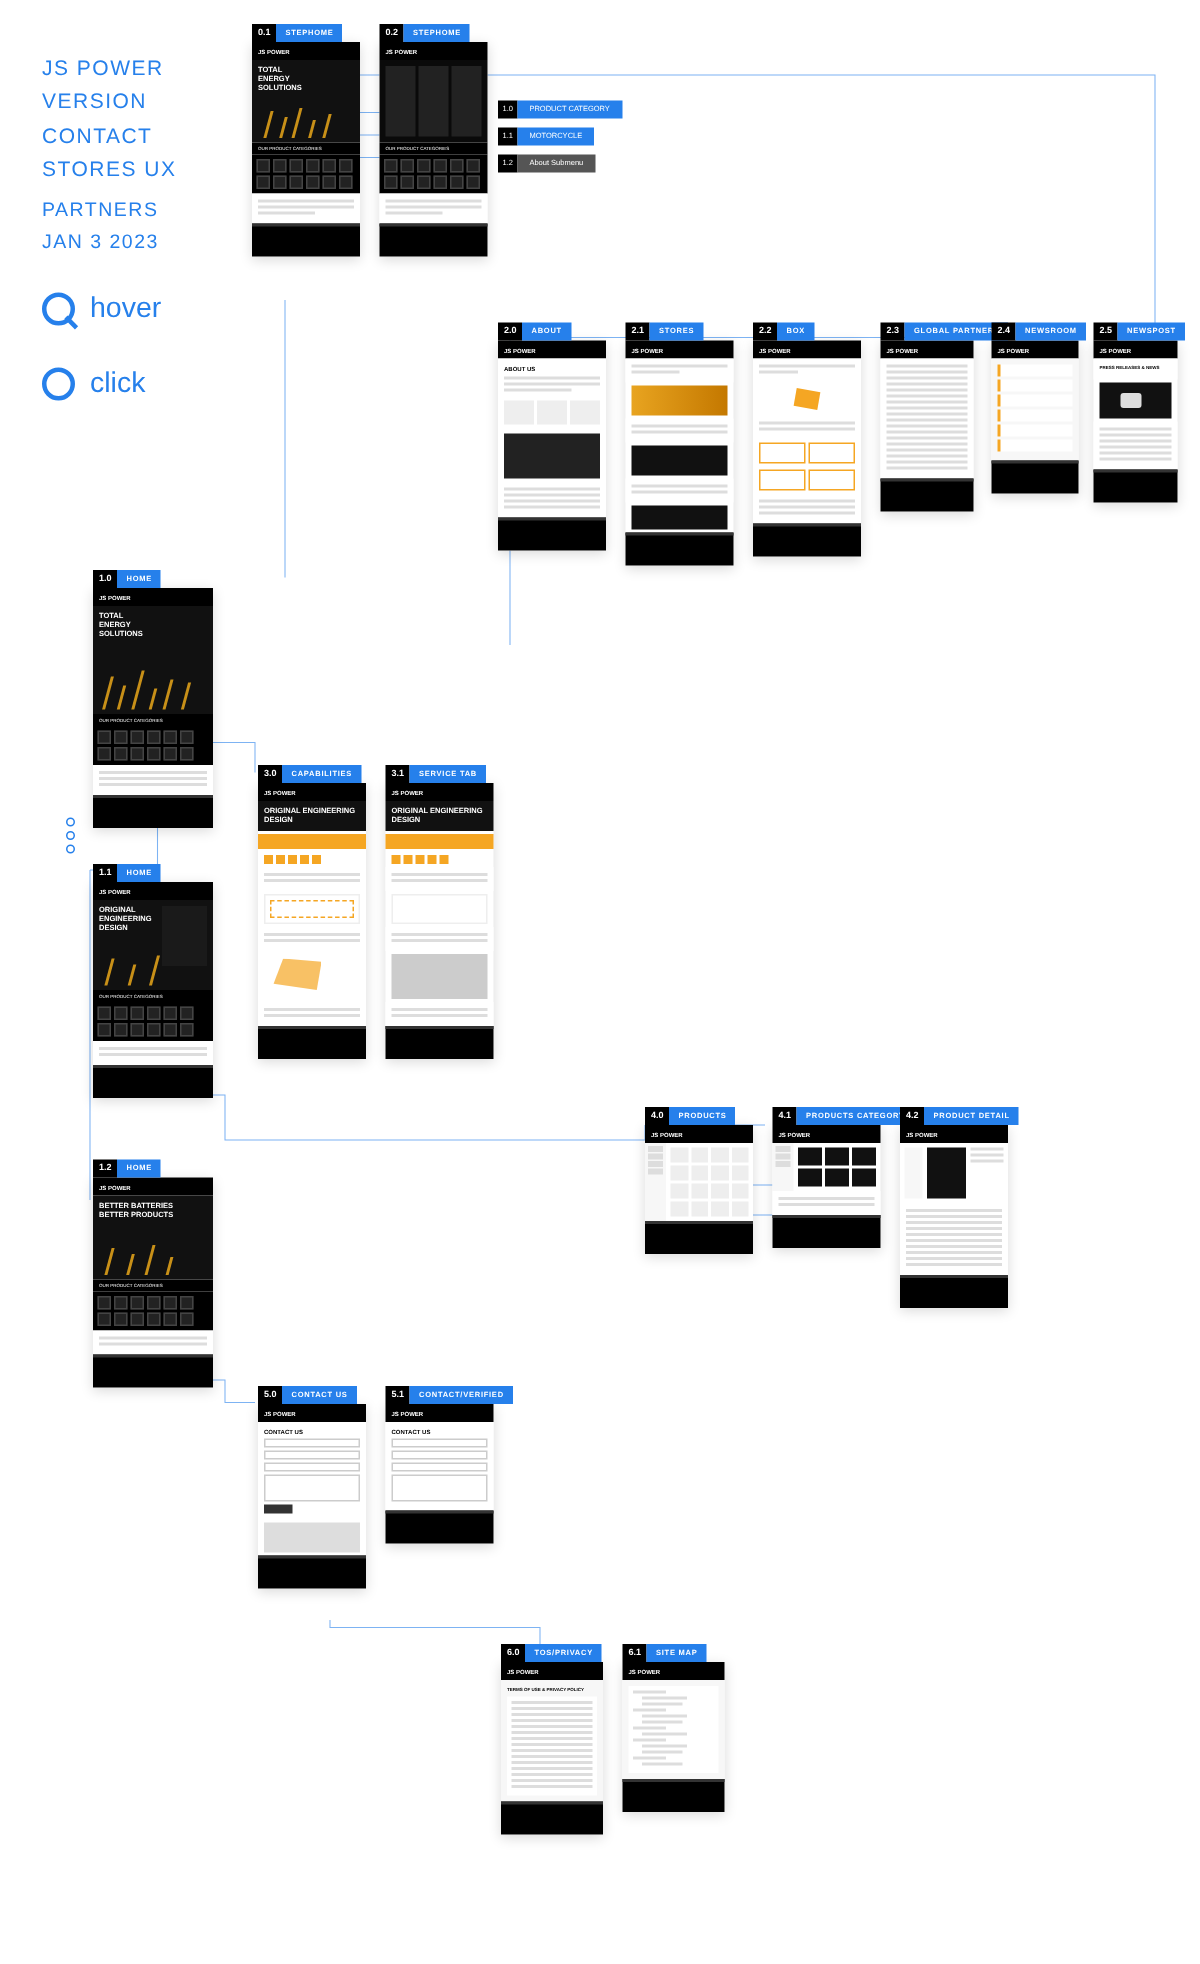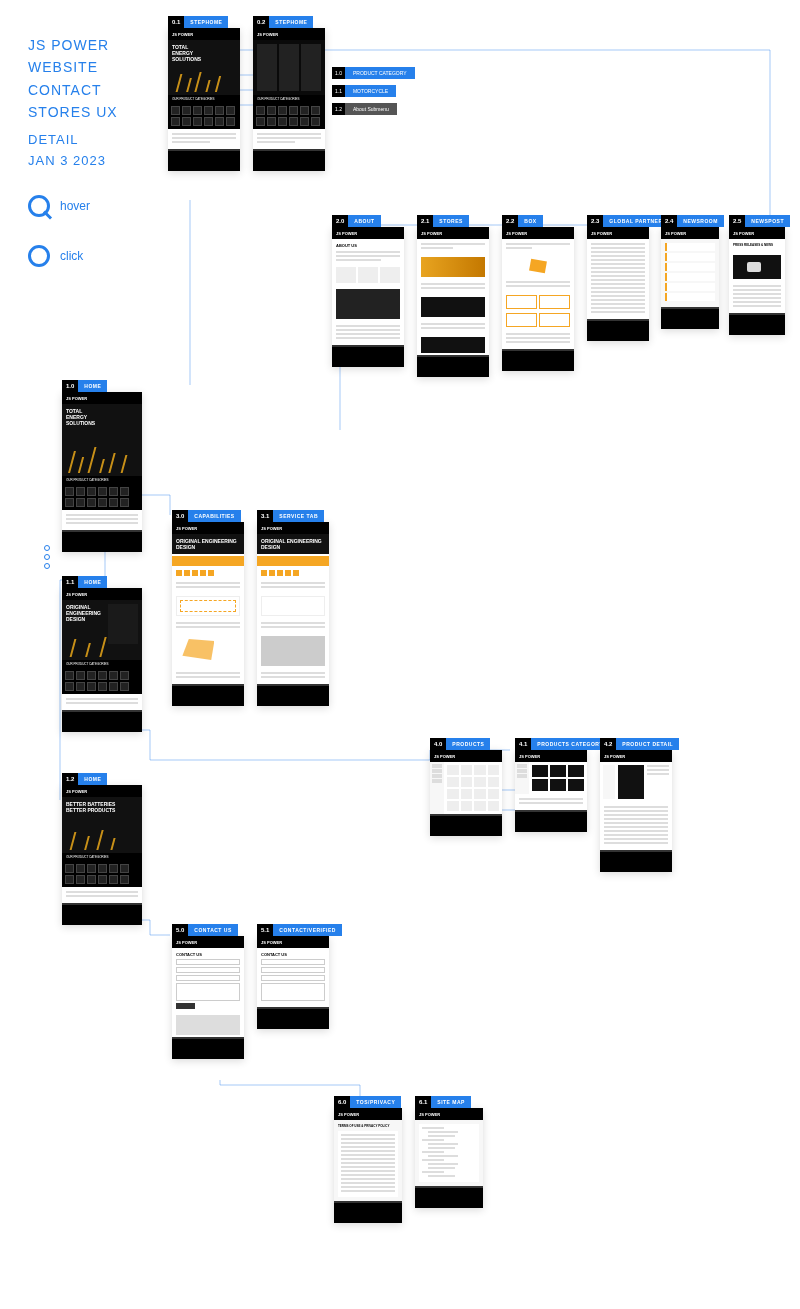--- a/index.html
+++ b/index.html
@@ -1,19 +1,19 @@
 <!DOCTYPE html>
 <html><head>
 <meta charset="utf-8">
 <style>
 *{box-sizing:border-box;margin:0;padding:0}
 body{font-family:-apple-system,Helvetica,Arial,sans-serif;background:#fff;width:800px;height:1309px;position:relative;overflow:hidden}
 .title{position:absolute;left:28px;top:34px;color:#2680eb;font-size:14px;font-weight:500;letter-spacing:1px;line-height:1.6}
 .version{position:absolute;left:28px;top:130px;color:#2680eb;font-size:13px;font-weight:500;letter-spacing:1px;line-height:1.6}
-.legend{position:absolute;left:28px;color:#2680eb;font-size:12px;display:flex;align-items:center;gap:10px}
+.legend{position:absolute;left:28px;color:#2680eb;font-size:19px;display:flex;align-items:center;gap:10px}
 .legend.hover-l{top:195px}
 .legend.click-l{top:245px}
 .cursor-i{width:22px;height:22px;border:3px solid #2680eb;border-radius:50%;position:relative}
 .cursor-i::after{content:'';position:absolute;width:3px;height:10px;background:#2680eb;right:-2px;bottom:-6px;transform:rotate(-45deg)}
 .click-i{width:22px;height:22px;border:3px solid #2680eb;border-radius:50%}
 .tag{position:absolute;display:flex;height:12px;z-index:3}
 .tag .num{background:#000;color:#fff;font-size:6px;font-weight:700;padding:0 4px;line-height:12px}
 .tag .lbl{background:#2680eb;color:#fff;font-size:5px;font-weight:600;padding:0 6px;line-height:12px;text-transform:uppercase;letter-spacing:0.5px}
 .screen{position:absolute;background:#fff;box-shadow:0 2px 8px rgba(0,0,0,0.15);z-index:2}
 .screen .hdr{background:#000;height:12px;display:flex;align-items:center;padding:0 4px}
@@ -56,26 +56,26 @@
 <path d="M 340 430 L 340 225 L 650 225"></path>
 <path d="M 470 780 L 470 750 L 510 750"></path>
 <path d="M 500 790 L 530 790"></path>
 <path d="M 500 810 L 530 810"></path>
 <path d="M 220 1080 L 220 1085 L 360 1085 L 360 1100"></path>
 <path d="M 678 260 L 700 260 M 678 272 L 700 272 M 678 284 L 700 284 M 678 296 L 700 296"></path>
 </svg>
 
 <div class="title">
   <div>JS POWER</div>
-  <div>WEBSITE</div>
+  <div>VERSION</div>
   <div>CONTACT</div>
   <div>STORES UX</div>
 </div>
 <div class="version">
-  <div>DETAIL</div>
+  <div>PARTNERS</div>
   <div>JAN 3 2023</div>
 </div>
 <div class="legend hover-l">
   <span class="cursor-i"></span>
   <span>hover</span>
 </div>
 <div class="legend click-l">
   <span class="click-i"></span>
   <span>click</span>
 </div>

